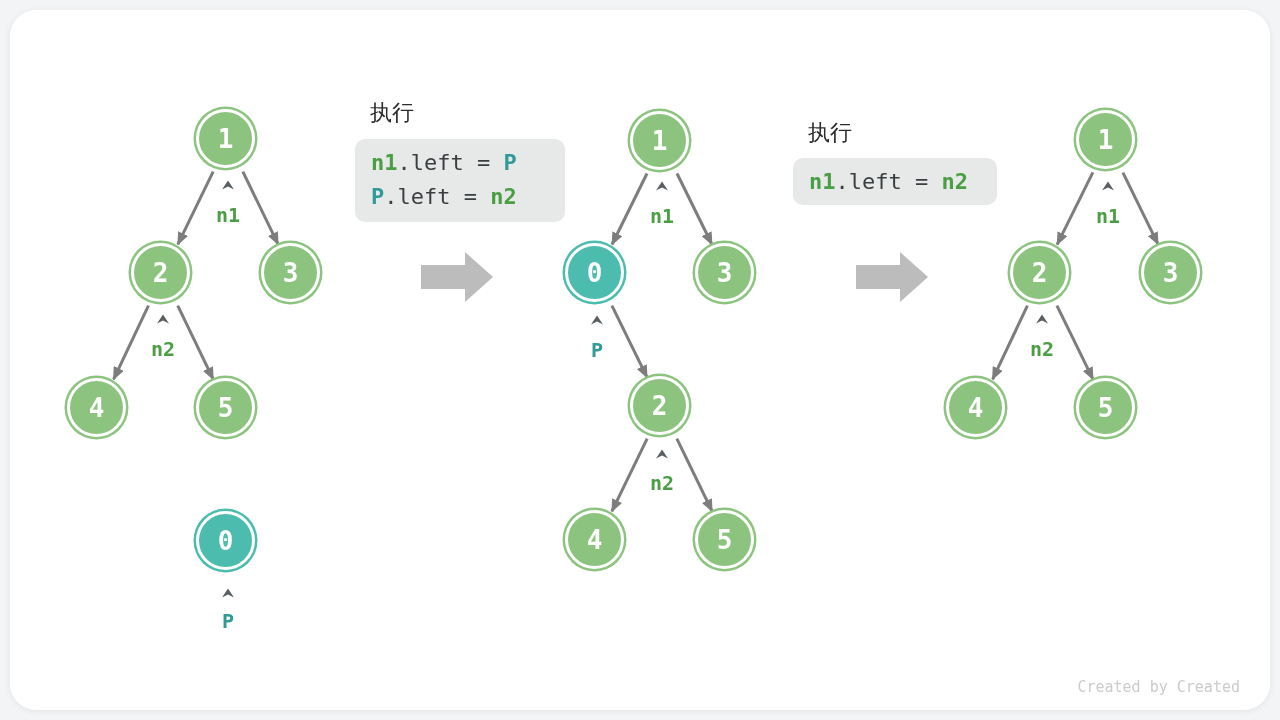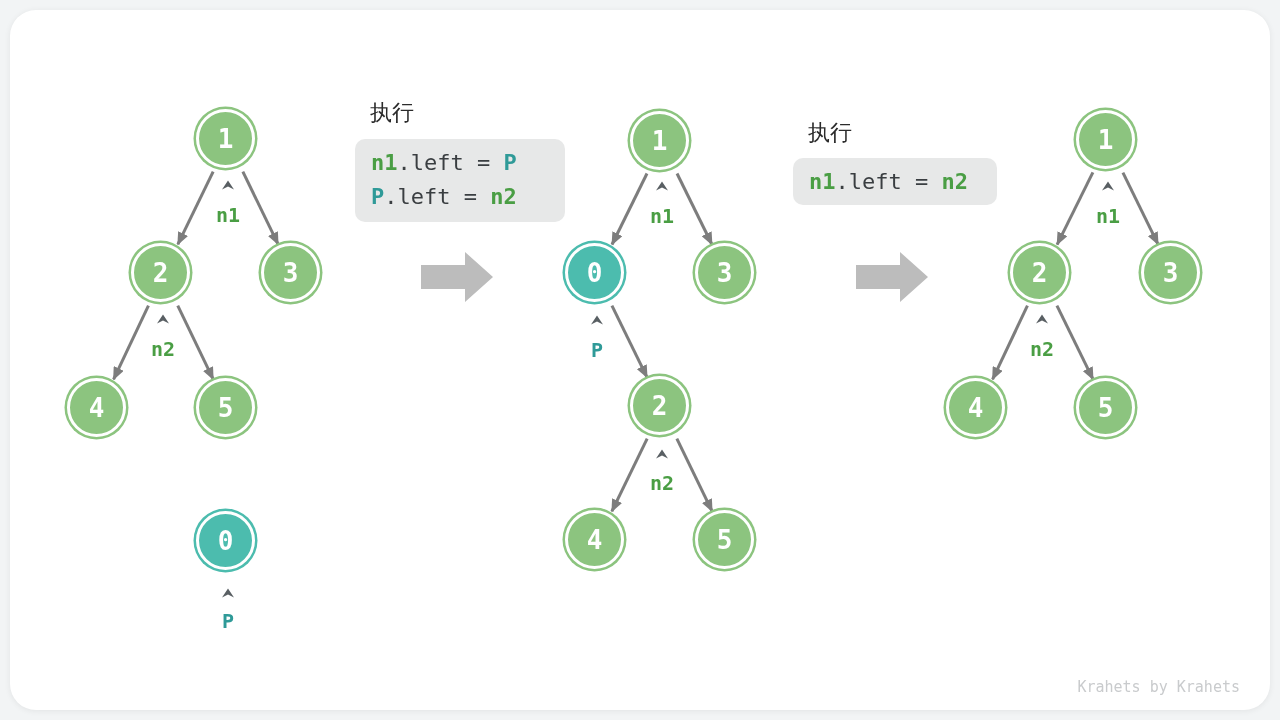--- a/index.html
+++ b/index.html
@@ -128,15 +128,15 @@
   <div class="codebox codebox-1">
       <div class="code-line"><span class="tok-green">n1</span><span class="tok-default">.left = </span><span class="tok-teal">P</span></div>
       <div class="code-line"><span class="tok-teal">P</span><span class="tok-default">.left = </span><span class="tok-green">n2</span></div>
     </div>
 
   <div class="panel-heading ph-2">执行</div>
   <div class="codebox codebox-2">
       <div class="code-line"><span class="tok-green">n1</span><span class="tok-default">.left = </span><span class="tok-green">n2</span></div>
     </div>
 
-  <div class="watermark">Krahets by Krahets</div>
+  <div class="watermark">Created by Created</div>
 
 </div>
 
 </body></html>

